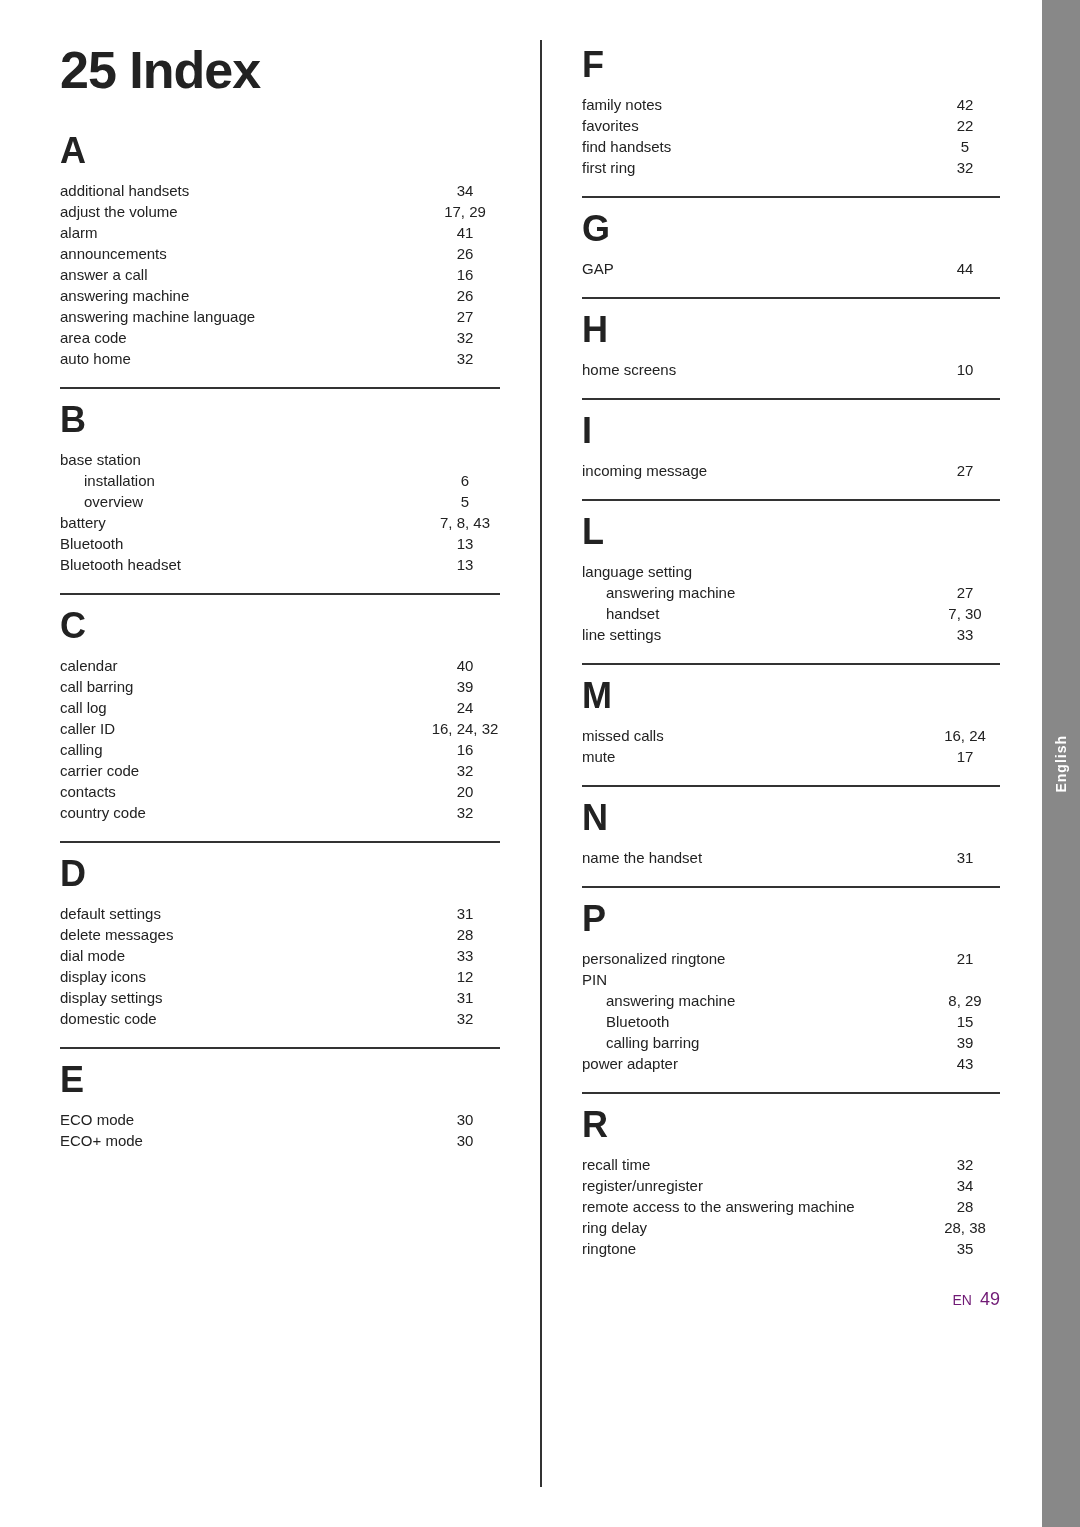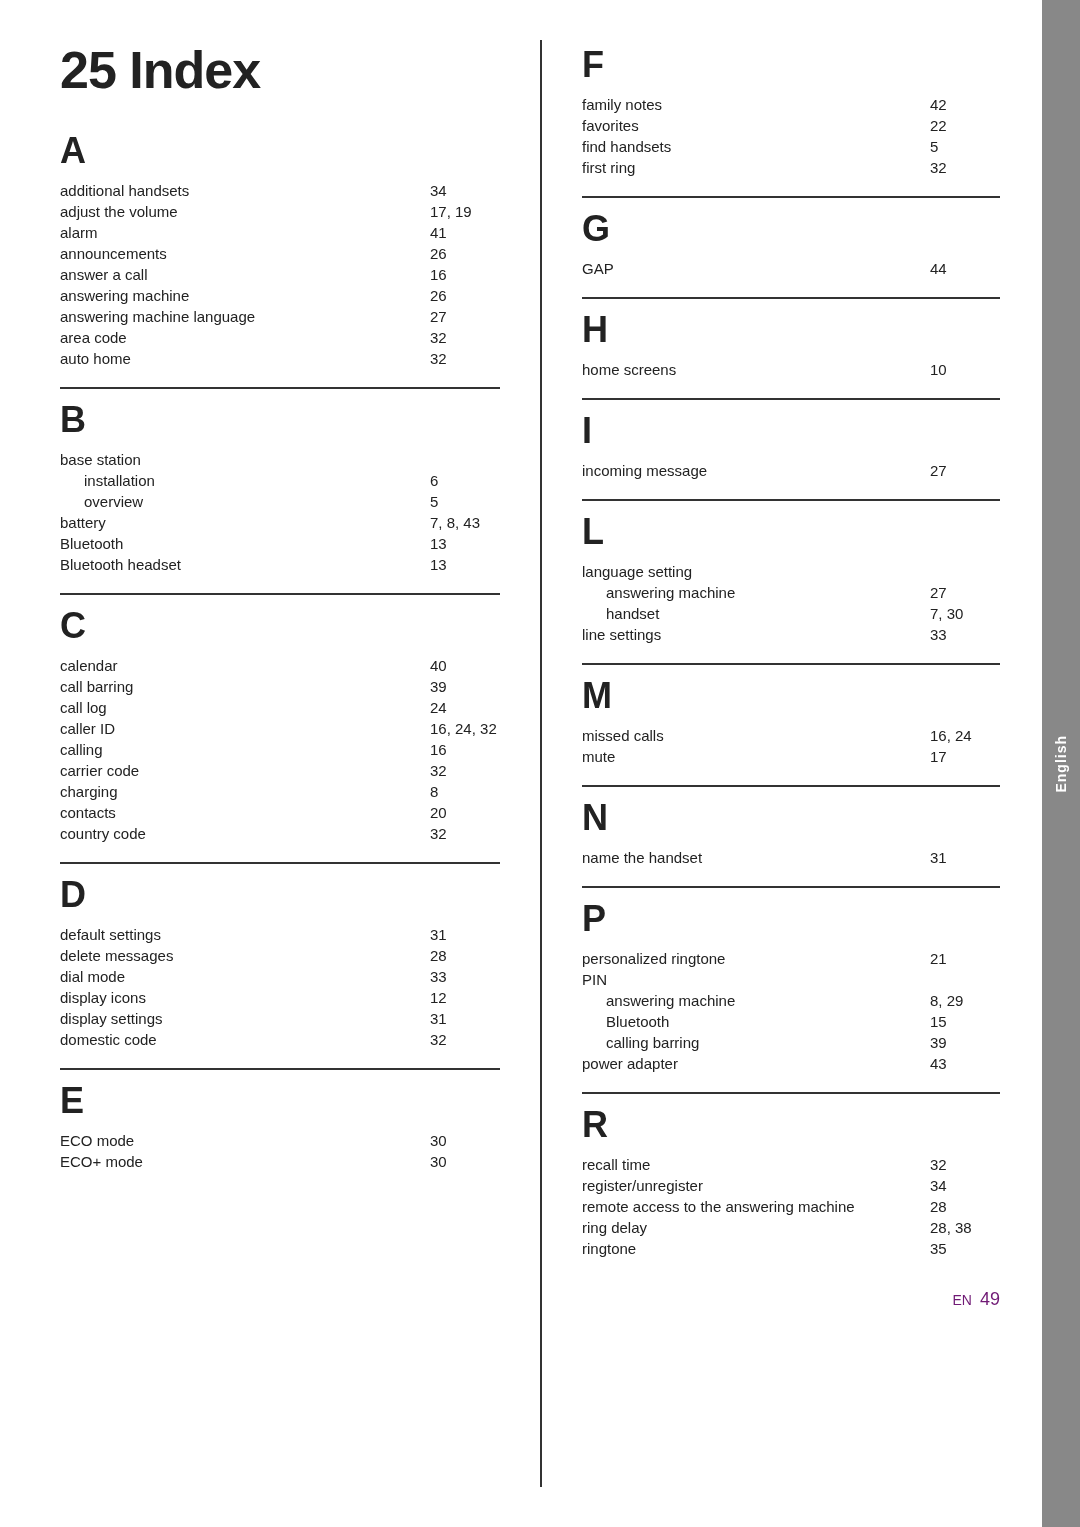--- a/index.html
+++ b/index.html
@@ -94,21 +94,21 @@
       padding: 2px 0;
       font-size: 15px;
     }
 
     .index-entry .entry-name {
       color: #222;
     }
 
     .index-entry .entry-page {
       color: #222;
-      text-align: left;
+      text-align: center;
       min-width: 70px;
     }
 
     .index-entry.indented .entry-name {
       padding-left: 24px;
     }
 
     .footer-line {
       display: flex;
       justify-content: flex-end;
@@ -141,21 +141,21 @@
 
       <div id="left-sections">
           <div class="section">
             <div class="section-letter">A</div>
             <div class="index-entry">
               <span class="entry-name">additional handsets</span>
               <span class="entry-page">34</span>
             </div>
             <div class="index-entry">
               <span class="entry-name">adjust the volume</span>
-              <span class="entry-page">17, 19</span>
+              <span class="entry-page">17, 29</span>
             </div>
             <div class="index-entry">
               <span class="entry-name">alarm</span>
               <span class="entry-page">41</span>
             </div>
             <div class="index-entry">
               <span class="entry-name">announcements</span>
               <span class="entry-page">26</span>
             </div>
             <div class="index-entry">
@@ -226,24 +226,20 @@
               <span class="entry-name">caller ID</span>
               <span class="entry-page">16, 24, 32</span>
             </div>
             <div class="index-entry">
               <span class="entry-name">calling</span>
               <span class="entry-page">16</span>
             </div>
             <div class="index-entry">
               <span class="entry-name">carrier code</span>
               <span class="entry-page">32</span>
-            </div>
-            <div class="index-entry">
-              <span class="entry-name">charging</span>
-              <span class="entry-page">8</span>
             </div>
             <div class="index-entry">
               <span class="entry-name">contacts</span>
               <span class="entry-page">20</span>
             </div>
             <div class="index-entry">
               <span class="entry-name">country code</span>
               <span class="entry-page">32</span>
             </div>
           </div>

